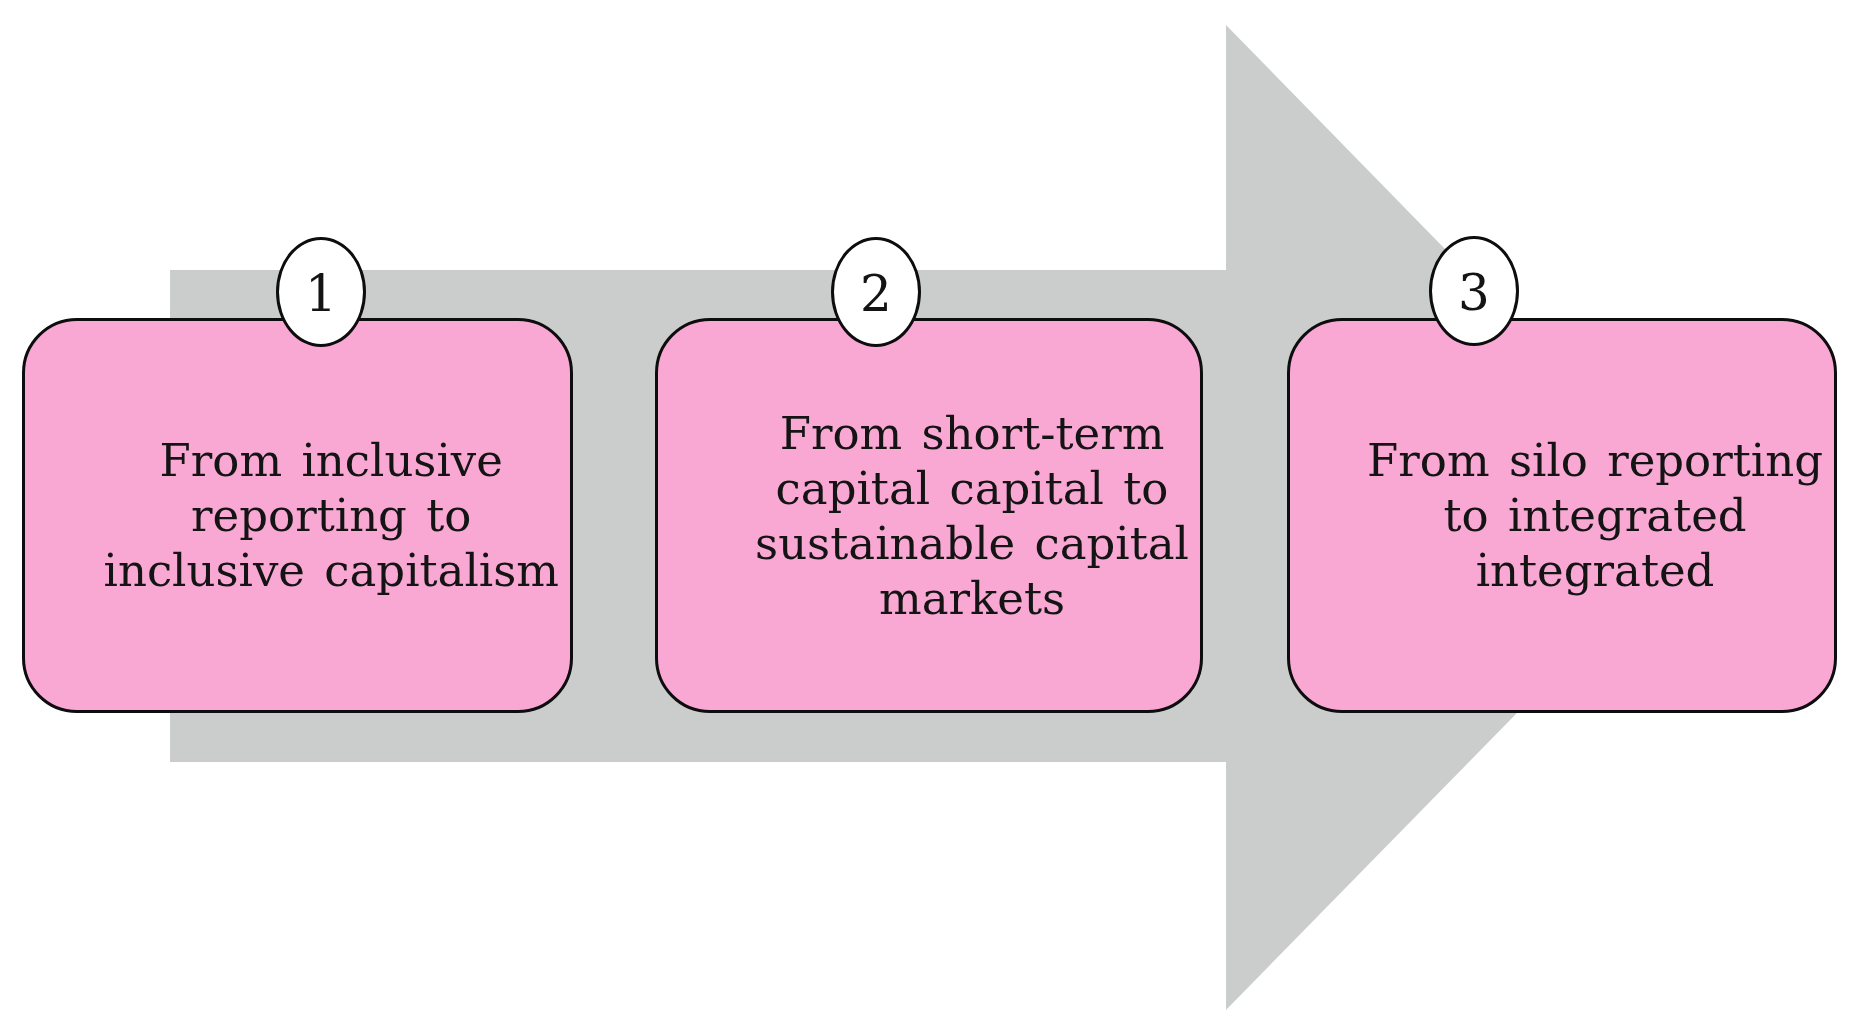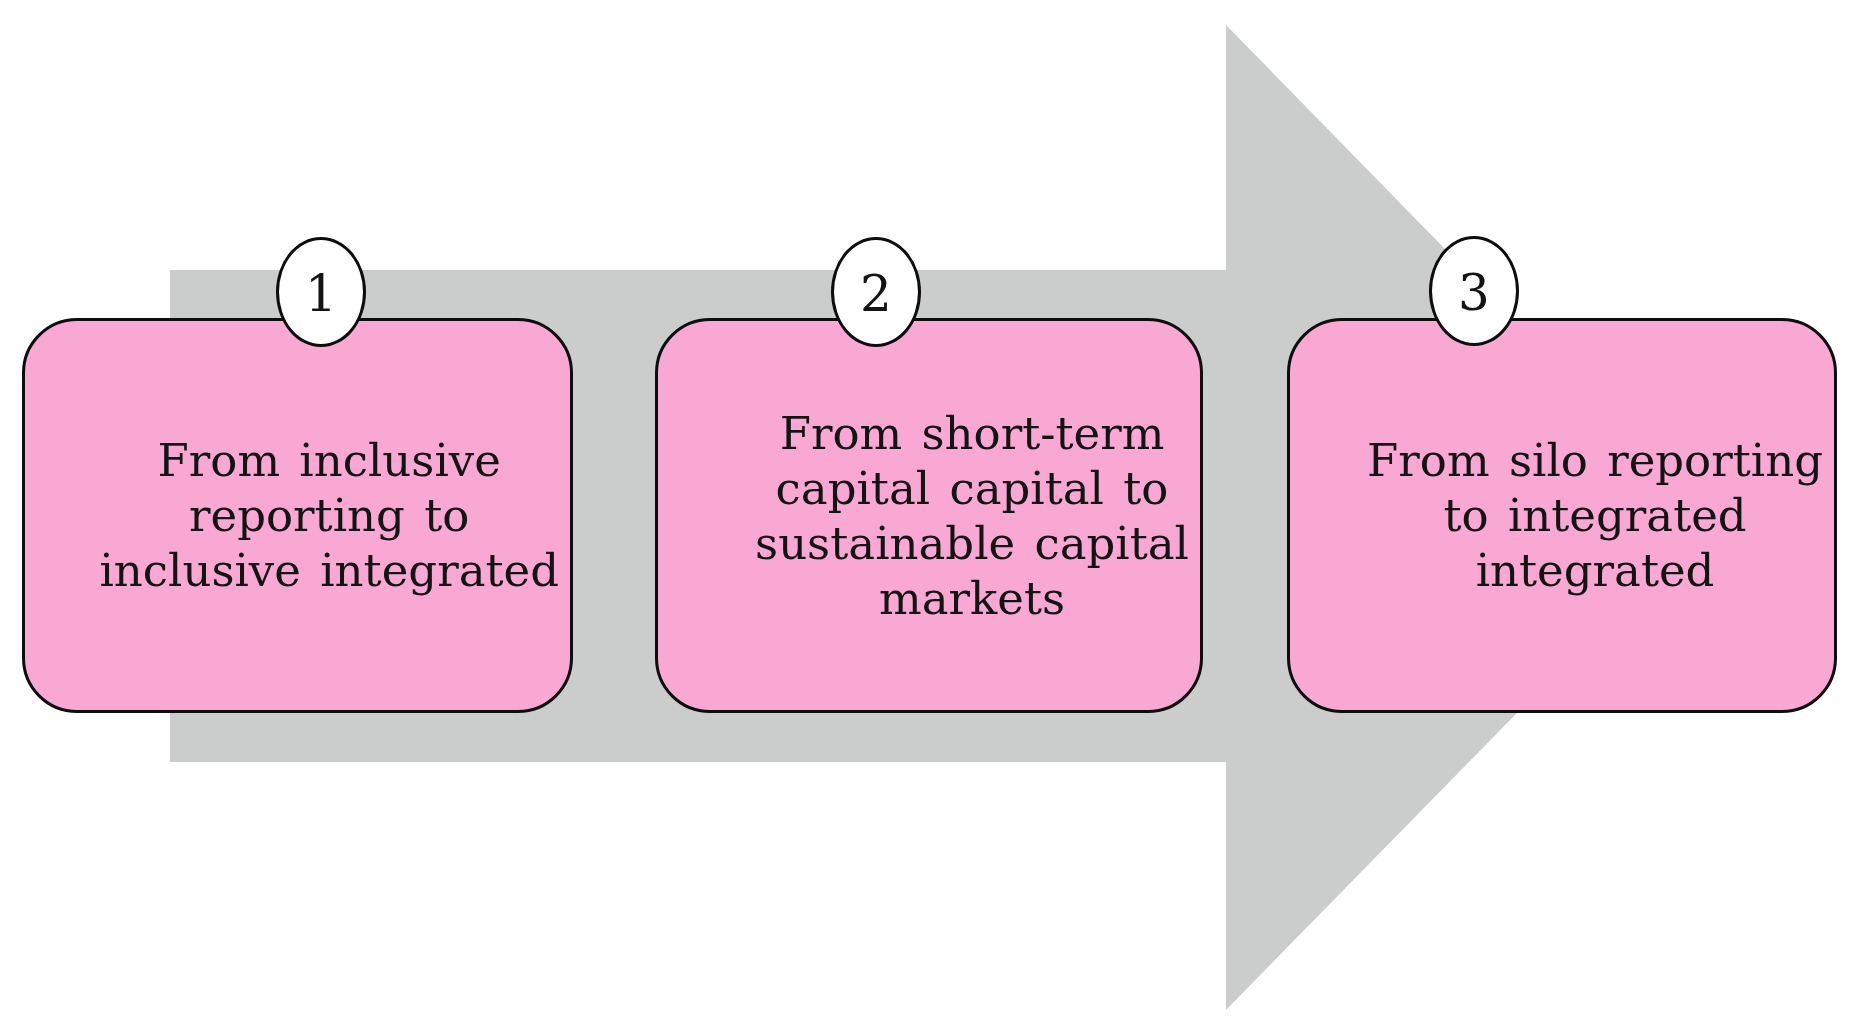--- a/index.html
+++ b/index.html
@@ -54,21 +54,21 @@
 <div class="canvas">
 
   <svg class="arrow-svg" viewBox="0 0 1864 1030">
     <polygon points="170,270 1226,270 1226,25 1708,518 1226,1010 1226,762 170,762" fill="#cbcdcc"></polygon>
   </svg>
 
   <div class="step-box" style="left:22px; top:318px; width:551px; height:395px;">
     <div class="step-text">
       <div>From inclusive</div>
       <div>reporting to</div>
-      <div>inclusive integrated</div>
+      <div>inclusive capitalism</div>
     </div>
   </div>
 
   <div class="step-box" style="left:655px; top:318px; width:548px; height:395px;">
     <div class="step-text">
       <div>From short-term</div>
       <div>capital capital to</div>
       <div>sustainable capital</div>
       <div>markets</div>
     </div>

